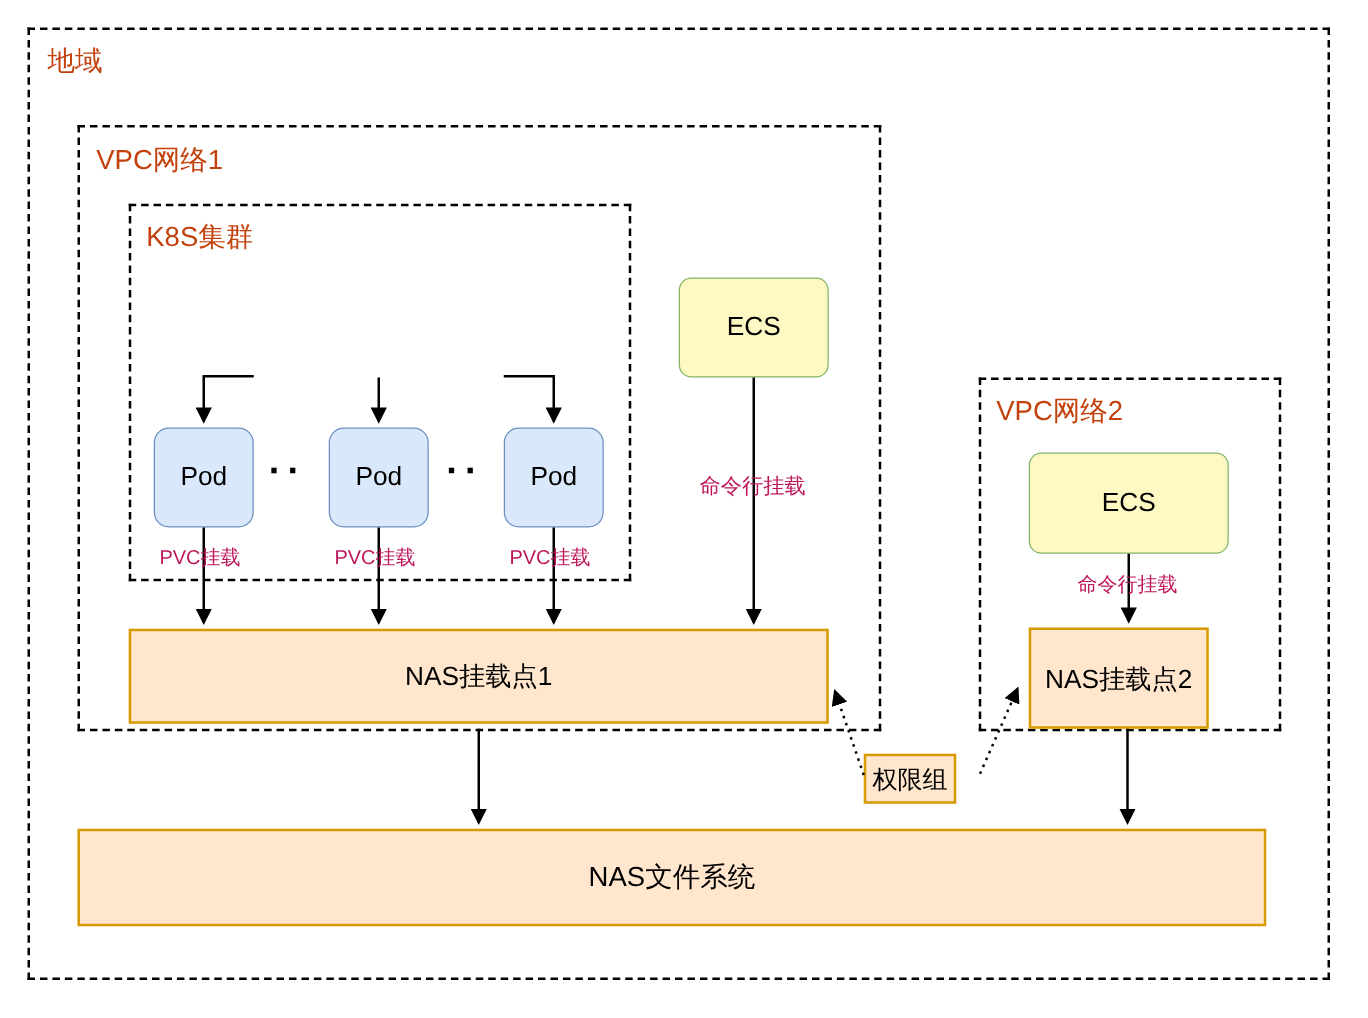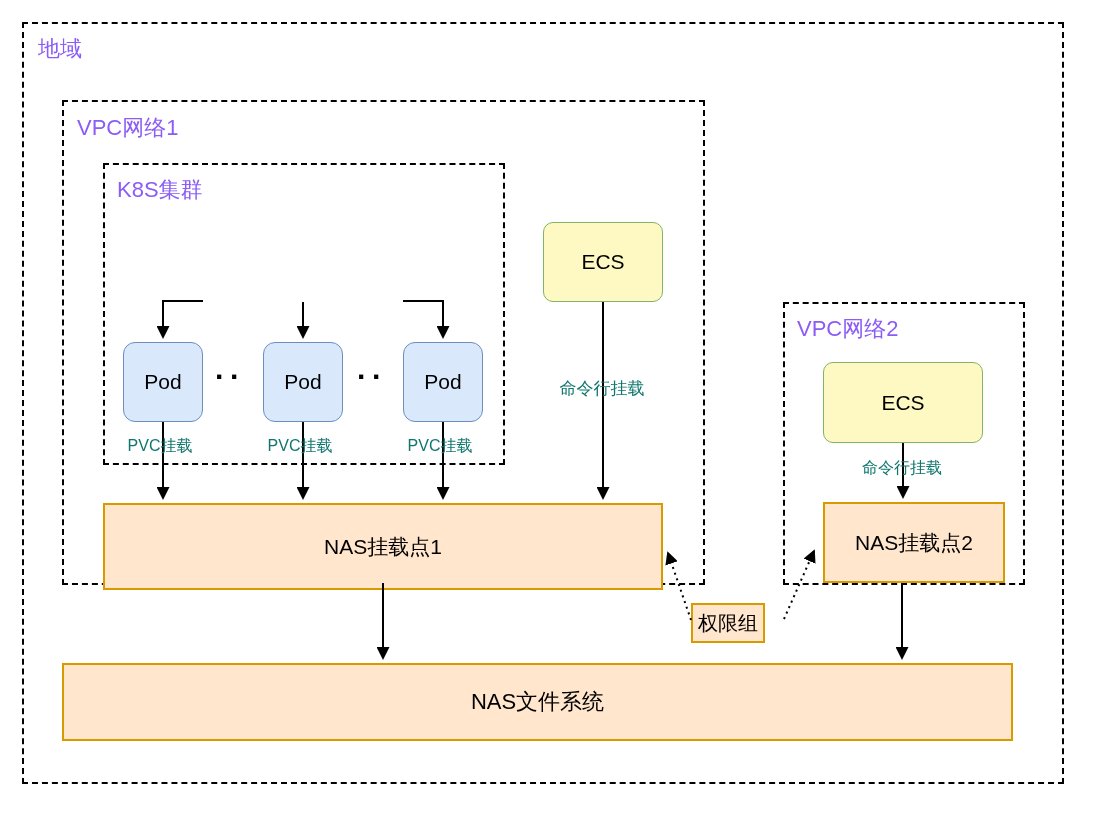--- a/index.html
+++ b/index.html
@@ -4,39 +4,39 @@
 <style>
   html,body{margin:0;padding:0;background:#ffffff;}
   .canvas{
     position:relative;width:1094px;height:814px;background:#ffffff;
     font-family:"Liberation Sans","DejaVu Sans",sans-serif;color:#000;
     overflow:hidden;
   }
   
   .region{position:absolute;border:2px dashed #000;background:transparent;z-index:1;}
   .region-label{
-    position:absolute;font-size:22px;color:#8b5cf6;white-space:nowrap;z-index:2;
+    position:absolute;font-size:22px;color:#c2410c;white-space:nowrap;z-index:2;
   }
   
   .node{
     position:absolute;display:flex;align-items:center;justify-content:center;
     box-sizing:border-box;font-size:21px;white-space:nowrap;z-index:3;
   }
   .blue{background:#dae8fc;border:1.5px solid #6c8ebf;}
   .green{background:#fef9c3;border:1.5px solid #82b366;}
   .orange{background:#ffe6cc;border:2px solid #d79b00;}
   .r8{border-radius:8px;}
   .r10{border-radius:10px;}
   .r12{border-radius:12px;}
   
   svg.edges{position:absolute;left:0;top:0;z-index:4;pointer-events:none;}
   
   .edge-label{
     position:absolute;transform:translateX(-50%);font-size:16px;
-    white-space:nowrap;z-index:5;color:#0f766e;
+    white-space:nowrap;z-index:5;color:#be185d;
   }
   .edge-label.big{font-size:17px;}
   .dots{
     position:absolute;transform:translateX(-50%);font-size:30px;font-weight:900;
     letter-spacing:5px;line-height:10px;z-index:5;color:#000;
   }
 </style>
 </head>
 <body>
 
@@ -56,23 +56,23 @@
 
 
   <div class="node blue r12" style="left:123px;top:342px;width:80px;height:80px;">Pod</div>
   <div class="node blue r12" style="left:263px;top:342px;width:80px;height:80px;">Pod</div>
   <div class="node blue r12" style="left:403px;top:342px;width:80px;height:80px;">Pod</div>
 
   <div class="node green r10" style="left:543px;top:222px;width:120px;height:80px;">ECS</div>
 
   <div class="node green r10" style="left:823px;top:362px;width:160px;height:81px;">ECS</div>
 
-  <div class="node orange" style="left:103px;top:503px;width:560px;height:87px;">NAS挂载点1</div>
+  <div class="node orange" style="left:103px;top:503px;width:560px;height:76px;">NAS挂载点1</div>
 
-  <div class="node orange" style="left:823px;top:502px;width:182px;height:81px;">NAS挂载点2</div>
+  <div class="node orange" style="left:823px;top:502px;width:144px;height:81px;">NAS挂载点2</div>
 
   <div class="node orange" style="left:691px;top:603px;width:74px;height:40px;font-size:20px;">权限组</div>
 
   <div class="node orange" style="left:62px;top:663px;width:951px;height:78px;font-size:22px;text-align:right;">NAS文件系统</div>
 
   <svg class="edges" width="1094" height="814" viewBox="0 0 1094 814">
     <defs>
       <marker id="arrow" viewBox="0 0 10 10" refX="8.5" refY="5" markerWidth="6.5" markerHeight="6.5" orient="auto-start-reverse">
         <path d="M0,0 L10,5 L0,10 z" fill="#000"></path>
       </marker>

